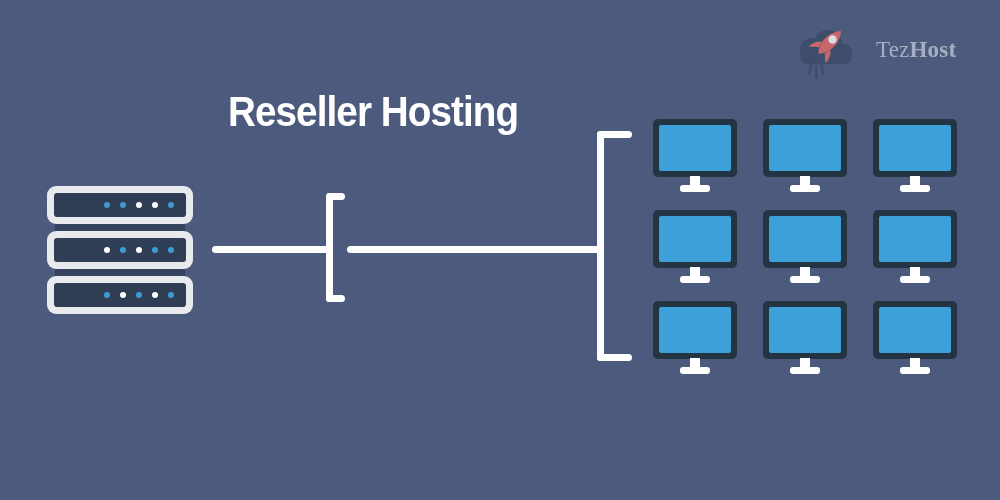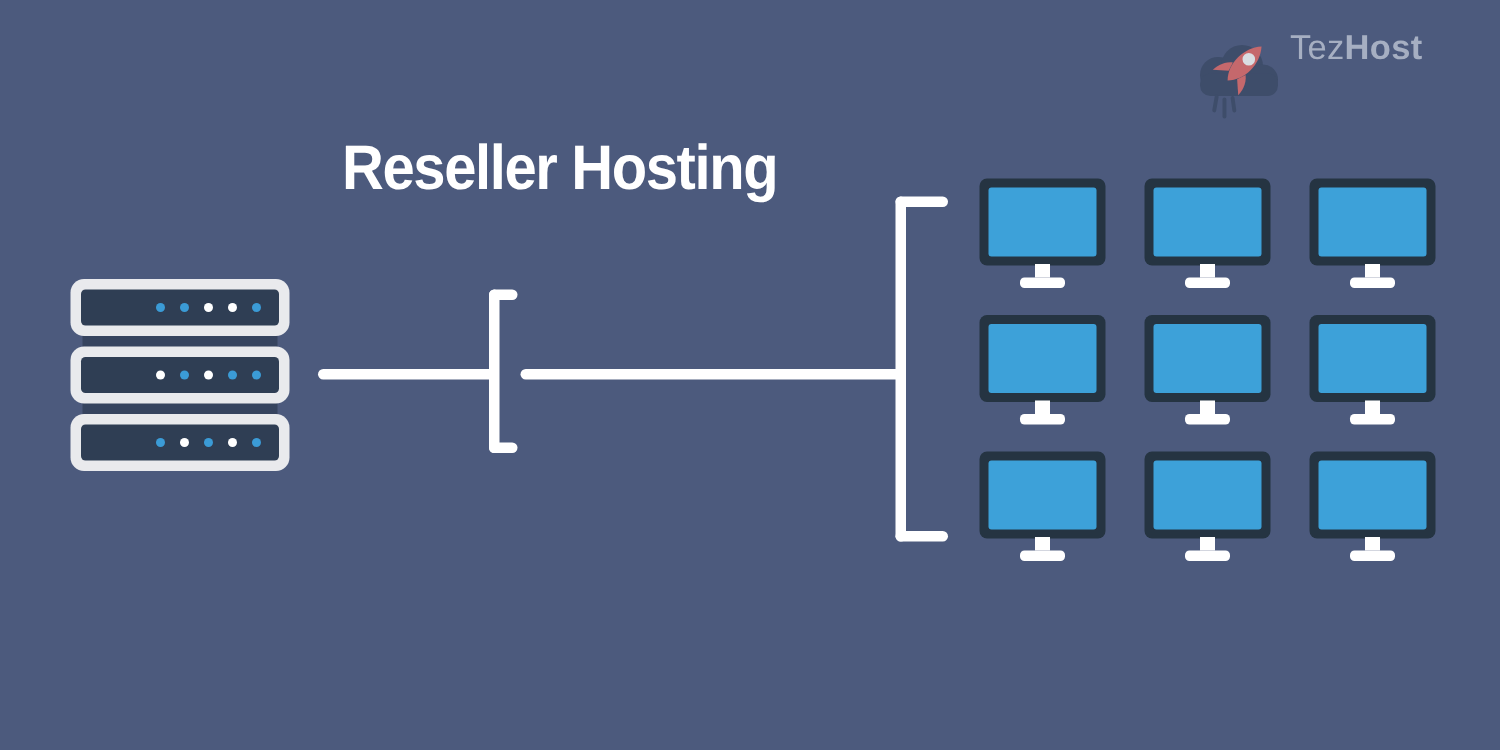--- a/index.html
+++ b/index.html
@@ -25,22 +25,23 @@
     transform-origin: left center;
     white-space: nowrap;
   }
 
   
   .logo {
     position: absolute;
     left: 792px;
     top: 16px;
     display: flex;
-    align-items: flex-start;
-    gap: 0;
+    align-items: center;
+    gap: 16px;
+    font-family: Liberation Serif, serif;
   }
   .logo svg { display:block; }
   .cloud-fill { fill: var(--cloud, #3E4D6A); }
   .rocket-fill { fill: var(--rocket, #C5686C); }
   .rocket-window { fill: var(--rocket-window, #D9DDE2); }
   .brand {
     font-size: 23px;
     color: var(--logo-text, #A6AFC2);
     letter-spacing: 0.2px;
     margin-top: 2px;

